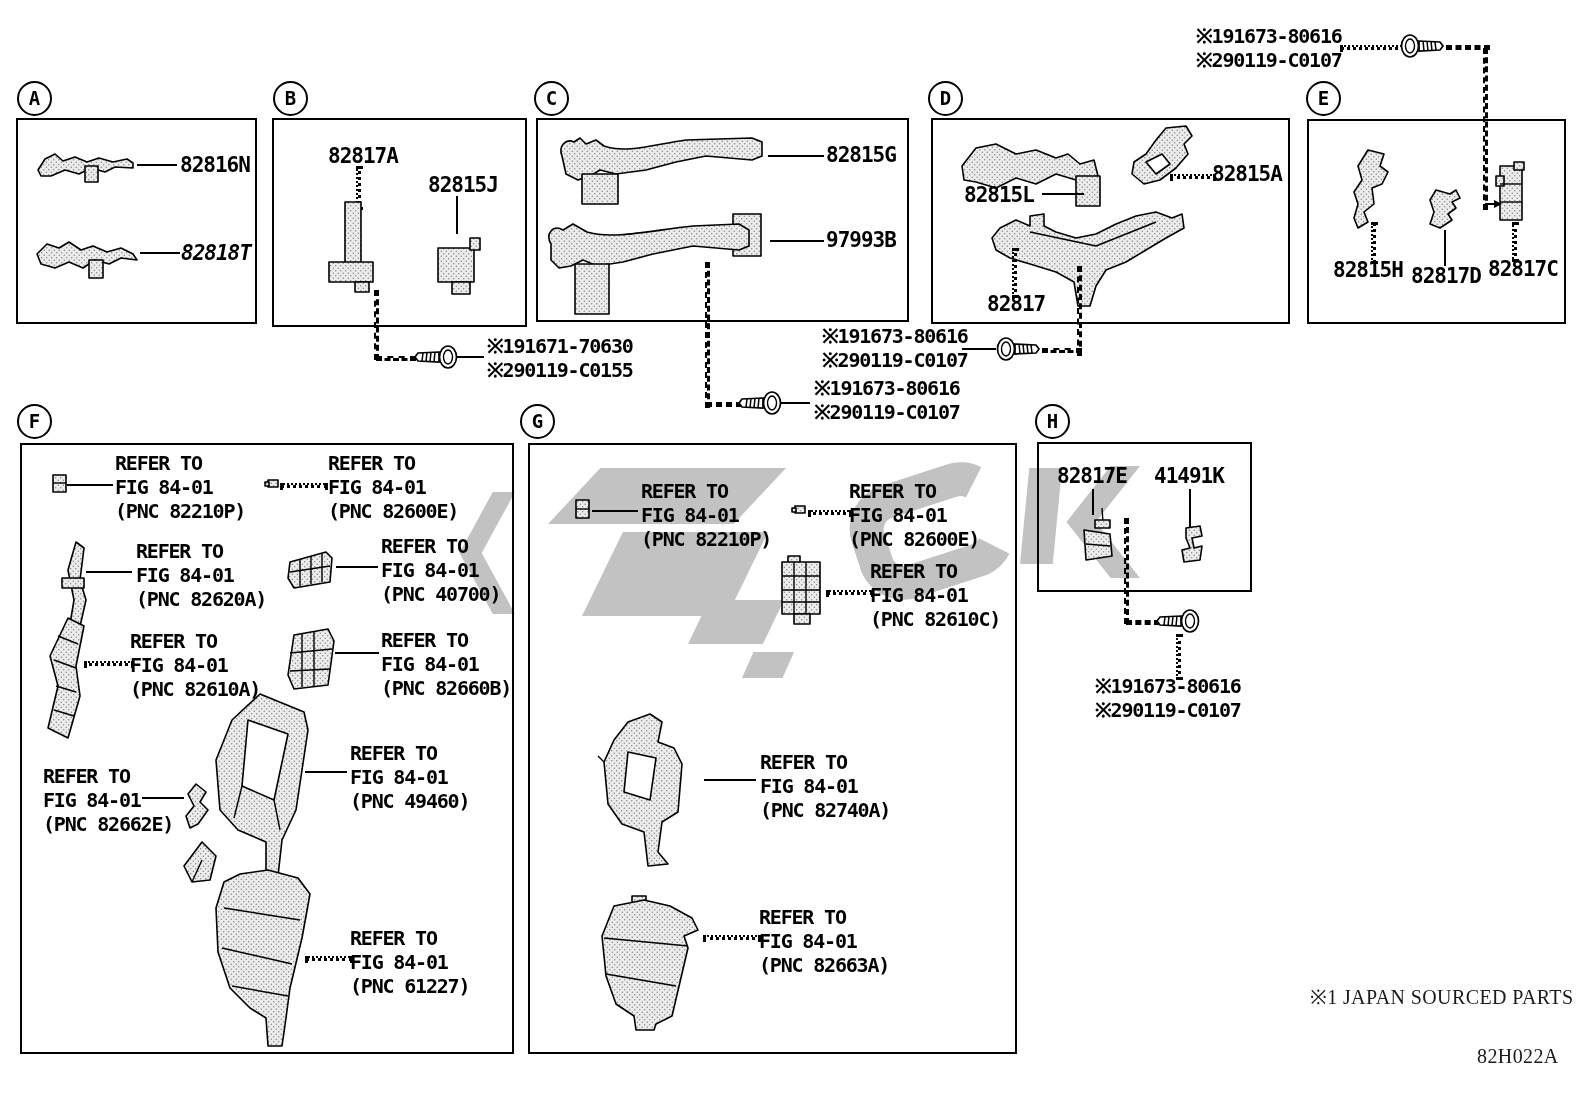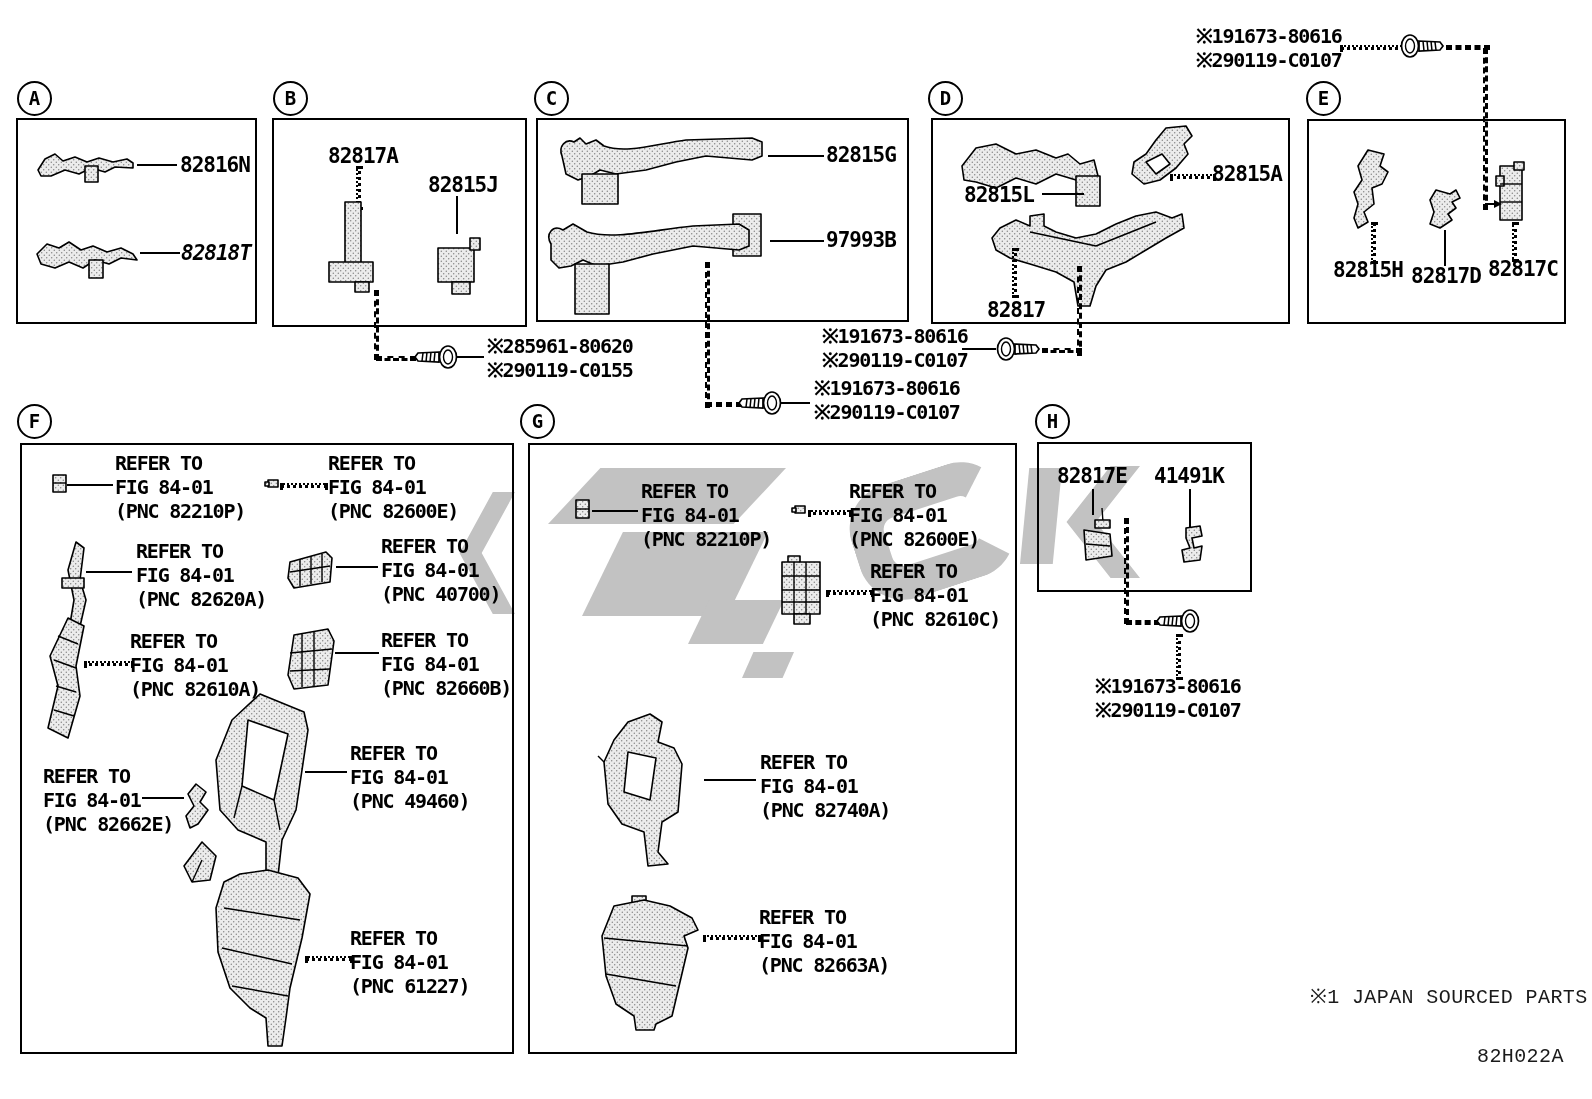--- a/index.html
+++ b/index.html
@@ -36,21 +36,21 @@
   .screw line{stroke:#000;stroke-width:1.5;}
   .mirror{transform:scaleX(-1);}
   
   .wm{position:absolute;background:#c2c2c2;z-index:0;}
   .para{clip-path:polygon(22% 0,100% 0,78% 100%,0 100%);}
   .chev{clip-path:polygon(70% 0,100% 0,55% 50%,100% 100%,70% 100%,25% 50%);}
   .wmring{position:absolute;z-index:0;background:transparent;border:34px solid #c2c2c2;
           border-radius:46px;border-right-color:transparent;transform:rotate(-18deg);}
   .fg{z-index:2;}
   
-  .legend{position:absolute;font-family:Liberation Mono, monospace;font-size:20px;
+  .legend{position:absolute;font-family:Liberation Serif, serif;font-size:20px;
           letter-spacing:0.4px;color:#1a1a1a;white-space:nowrap;line-height:25px;}
   
   .arr{position:absolute;overflow:visible;}
 </style>
 </head>
 <body>
 
 <div id="canvas">
 
   <svg width="0" height="0" style="position:absolute">
@@ -124,21 +124,21 @@
     <path class="bodyfill" d="M19,8 L40,9 43,13 40,17 19,18 Z"></path>
     <line x1="23" y1="8" x2="24" y2="18"></line>
       <line x1="27" y1="8" x2="28" y2="18"></line>
     <line x1="31" y1="8" x2="32" y2="18"></line>
       <line x1="35" y1="9" x2="36" y2="17"></line>
     <ellipse class="bodyfill" cx="10" cy="13" rx="8.5" ry="11"></ellipse>
     <ellipse cx="10" cy="13" rx="4.5" ry="7" fill="none" stroke="#000" stroke-width="1.4"></ellipse>
   </svg>
   <div class="hl fg" style="left:456px;top:356px;width:28px;"></div>
   <div class="slabel fg" style="left:487px;top:334px;">
-    <span>※285961-80620</span>
+    <span>※191671-70630</span>
     <span>※290119-C0155</span>
   </div>
 
   <svg class="part fg" style="left:556px;top:130px;" width="215" height="76">
     <path d="M6,26 C2,16 10,8 18,12 L24,8 30,14 40,10 48,16 C70,24 100,14 130,10 L196,8 206,12 206,26 196,30 150,26 120,32 90,40 60,44 44,40 34,46 22,50 10,44 Z"></path>
     <rect x="26" y="44" width="36" height="30"></rect>
   </svg>
   <div class="hl fg" style="left:768px;top:155px;width:56px;"></div>
   <div class="plabel fg" style="left:826px;top:143px;">82815G</div>
   <svg class="part fg" style="left:543px;top:210px;" width="225" height="106">
@@ -177,21 +177,21 @@
     <path class="hole" d="M20,38 L36,30 44,40 30,50 Z"></path>
   </svg>
   <div class="hl dot fg" style="left:1170px;top:174px;width:40px;"></div>
   <div class="plabel fg" style="left:1212px;top:162px;">82815A</div>
   <svg class="part fg" style="left:986px;top:210px;" width="202" height="104">
     <path d="M14,18 L30,10 44,16 44,6 58,4 58,16 70,22 90,28 110,24 130,14 150,6 170,2 186,8 196,4 198,18 180,28 160,40 140,52 120,60 110,76 104,96 92,96 88,72 70,62 44,54 24,48 10,40 6,28 Z"></path>
     <line x1="44" y1="22" x2="110" y2="36"></line>
       <line x1="110" y1="36" x2="170" y2="12"></line>
   </svg>
   <div class="vl dot fg" style="left:1012px;top:248px;height:44px;"></div>
-  <div class="plabel fg" style="left:987px;top:298px;">82817</div>
+  <div class="plabel fg" style="left:987px;top:292px;">82817</div>
 
   <div class="slabel fg" style="left:822px;top:324px;">
     <span>※191673-80616</span>
     <span>※290119-C0107</span>
   </div>
   <div class="hl fg" style="left:962px;top:348px;width:34px;"></div>
   <svg class="screw fg" style="left:996px;top:336px;" width="46" height="26">
     <path class="bodyfill" d="M19,8 L40,9 43,13 40,17 19,18 Z"></path>
     <line x1="23" y1="8" x2="24" y2="18"></line>
       <line x1="27" y1="8" x2="28" y2="18"></line>

